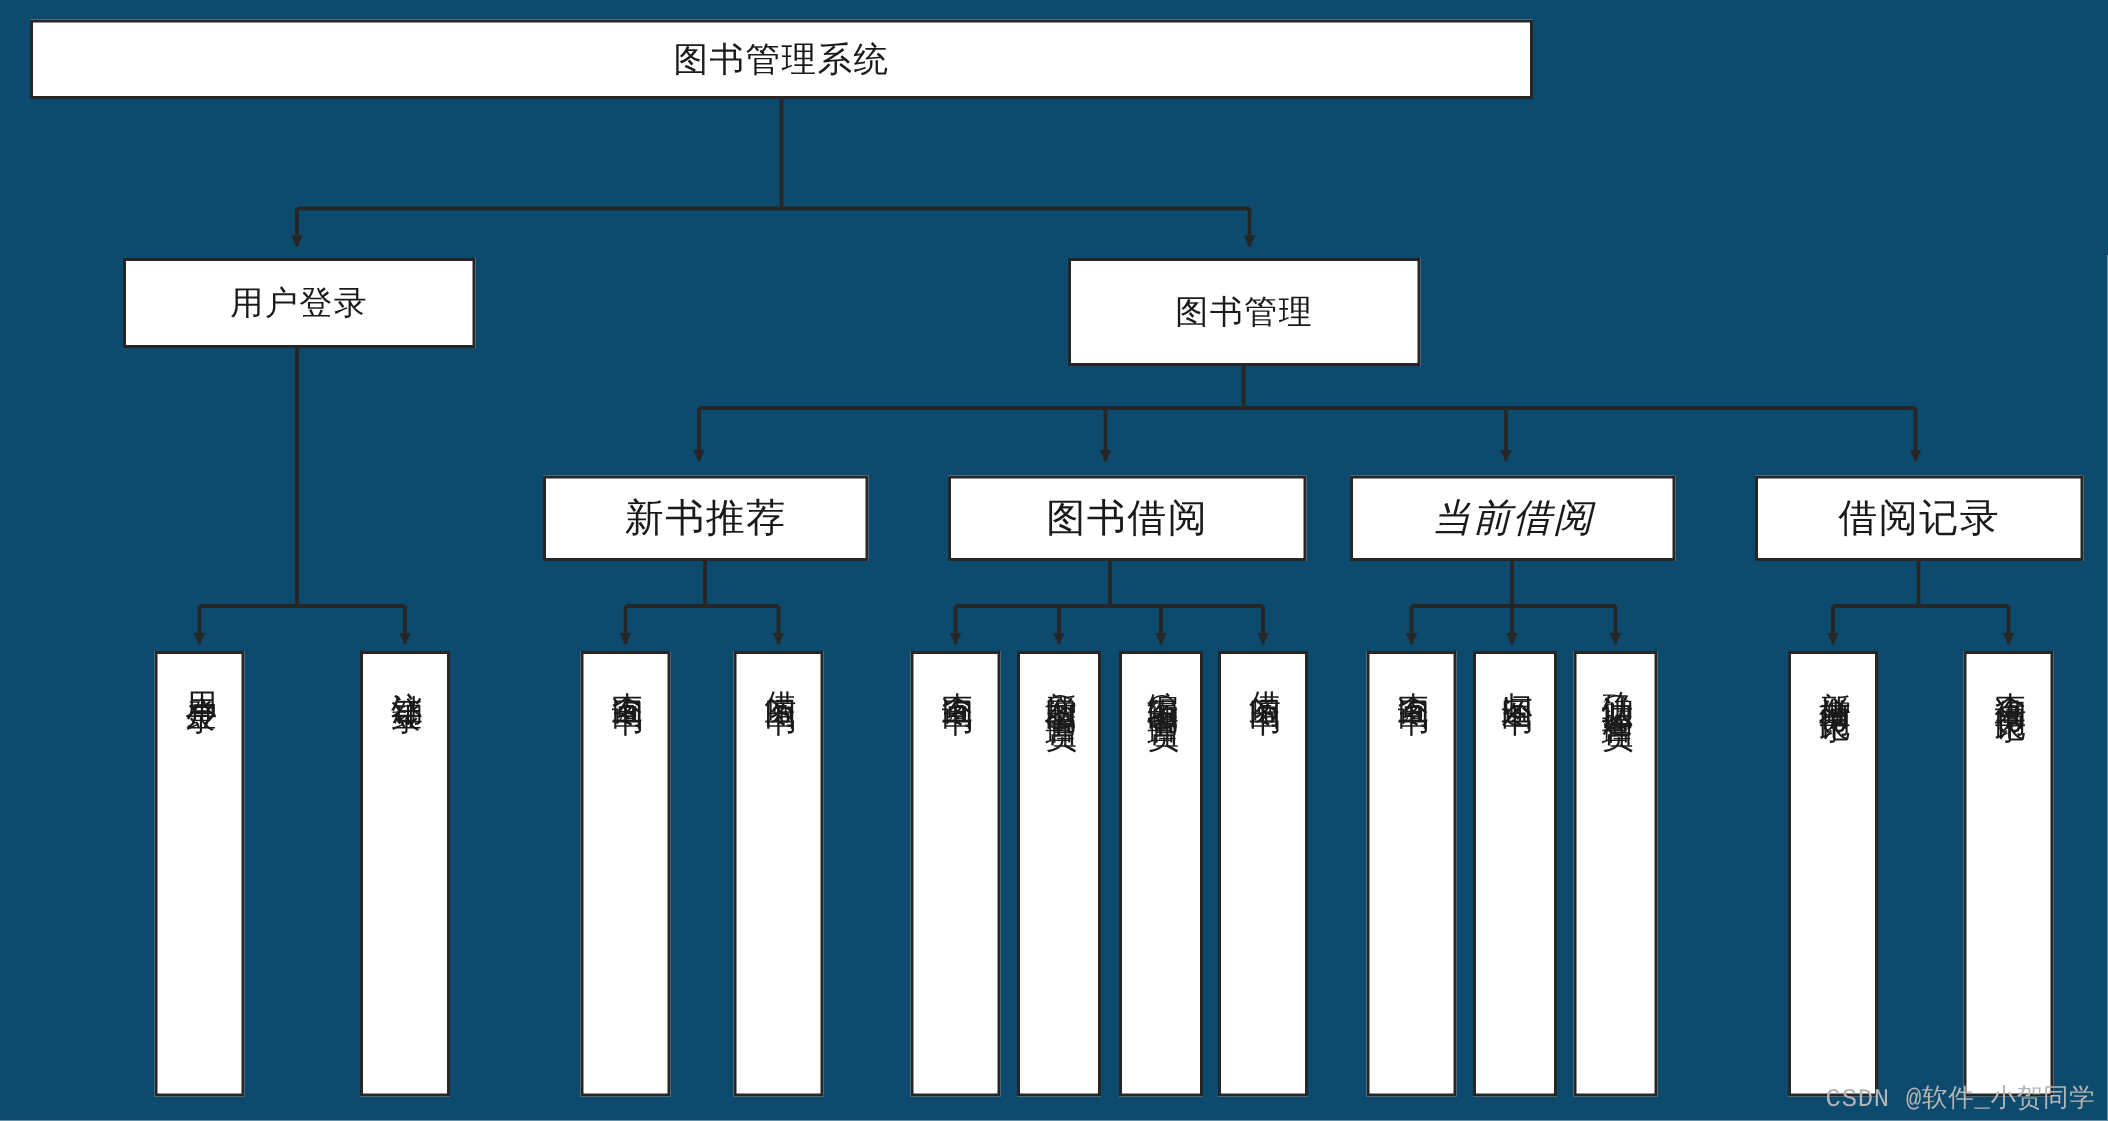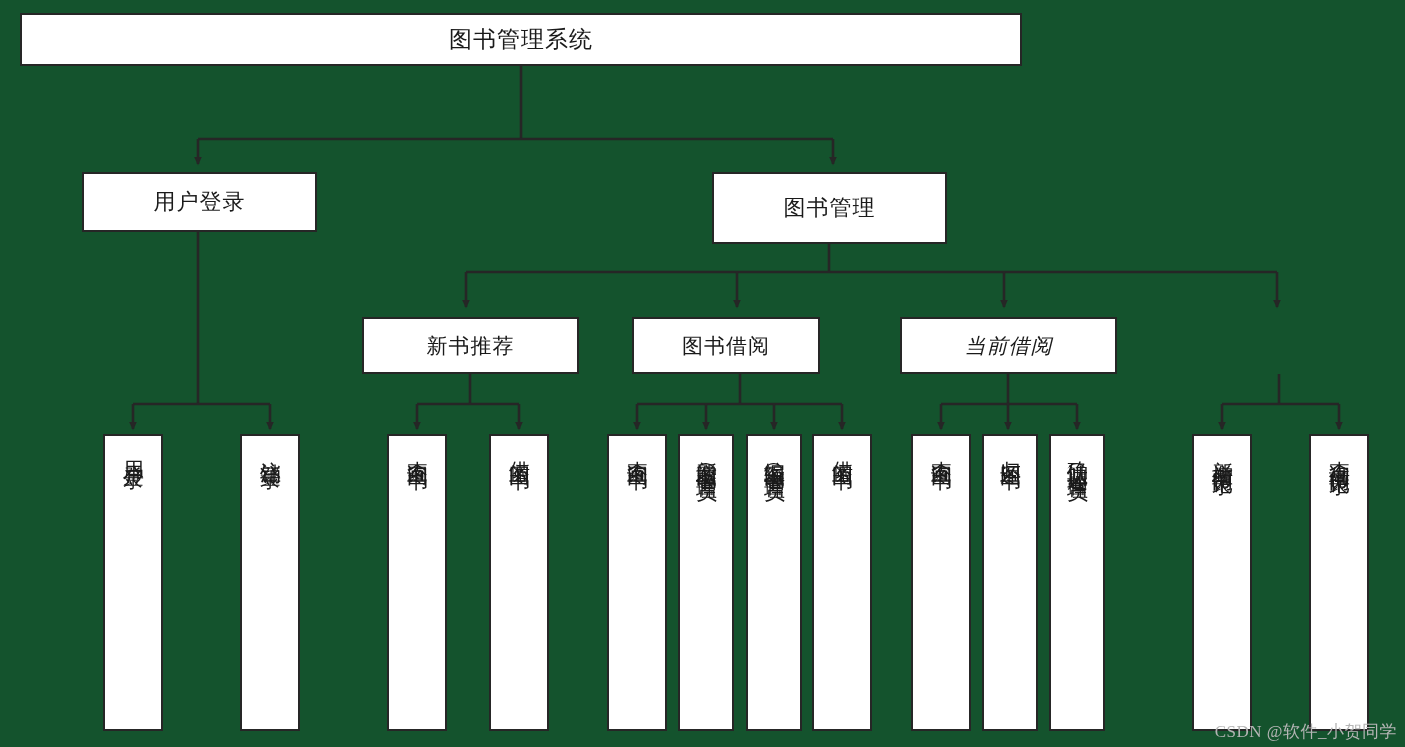--- a/index.html
+++ b/index.html
@@ -10,21 +10,21 @@
   body {
     width: 1405px;
     height: 747px;
     font-family: "Liberation Sans", sans-serif;
     overflow: hidden;
   }
   #diagram-root {
     position: relative;
     width: 1405px;
     height: 747px;
-    background: #14532d;
+    background: #0c4a6e;
   }
   #diagram-svg {
     position: absolute;
     left: 0;
     top: 0;
     width: 1405px;
     height: 747px;
   }
   .node-box {
     position: absolute;
@@ -37,42 +37,42 @@
     color: #1a1a1a;
   }
   .node-label {
     font-family: "Liberation Sans", sans-serif;
     color: #1a1a1a;
     letter-spacing: 1px;
     white-space: nowrap;
   }
   .lvl0 .node-label { font-size: 23px; }
   .lvl1 .node-label { font-size: 22px; }
-  .lvl2 .node-label { font-size: 21px; text-align: center; }
+  .lvl2 .node-label { font-size: 26px; text-align: center; }
   .leaf {
     align-items: flex-start;
     padding-top: 8px;
   }
   .leaf .node-label {
     writing-mode: vertical-rl;
     text-orientation: upright;
     font-size: 21px;
     line-height: 1.18;
     letter-spacing: 3px;
     white-space: normal;
     max-height: 278px;
   }
   .leaf.leaf-mid .node-label { max-height: 278px; }
   .watermark {
     position: absolute;
     right: 8px;
     bottom: 4px;
     font-size: 17px;
     color: #b5b5b5;
-    font-family: Liberation Serif, serif;
+    font-family: Liberation Mono, monospace;
     white-space: nowrap;
     letter-spacing: 0.5px;
     margin-top: 48px;
   }
 </style>
 </head>
 <body>
 
 <div id="diagram-root">
 
@@ -134,26 +134,29 @@
   <div class="node-box lvl1" style="left:82px; top:172px; width:235px; height:60px;">
     <span class="node-label">用户登录</span>
   </div>
   <div class="node-box lvl1" style="left:712px; top:172px; width:235px; height:72px;">
     <span class="node-label">图书管理</span>
   </div>
 
   <div class="node-box lvl2" style="left:362px; top:317px; width:217px; height:57px;">
     <span class="node-label">新书推荐</span>
   </div>
-  <div class="node-box lvl2" style="left:632px; top:317px; width:188px; height:57px;">
+  <div class="node-box lvl2" style="left:632px; top:317px; width:239px; height:57px;">
     <span class="node-label">图书借阅</span>
   </div>
   <div class="node-box lvl2" style="left:900px; top:317px; width:217px; height:57px;font-style:italic;">
     <span class="node-label">当前借阅</span>
   </div>
+  <div class="node-box lvl2" style="left:1170px; top:317px; width:219px; height:57px;">
+    <span class="node-label">借阅记录</span>
+  </div>
 
   <div class="node-box leaf" style="left:103px; top:434px; width:60px; height:297px;">
     <span class="node-label">用户登录</span>
   </div>
   <div class="node-box leaf" style="left:240px; top:434px; width:60px; height:297px;">
     <span class="node-label">注销登录</span>
   </div>
 
   <div class="node-box leaf" style="left:387px; top:434px; width:60px; height:297px;">
     <span class="node-label">查询图书</span>

